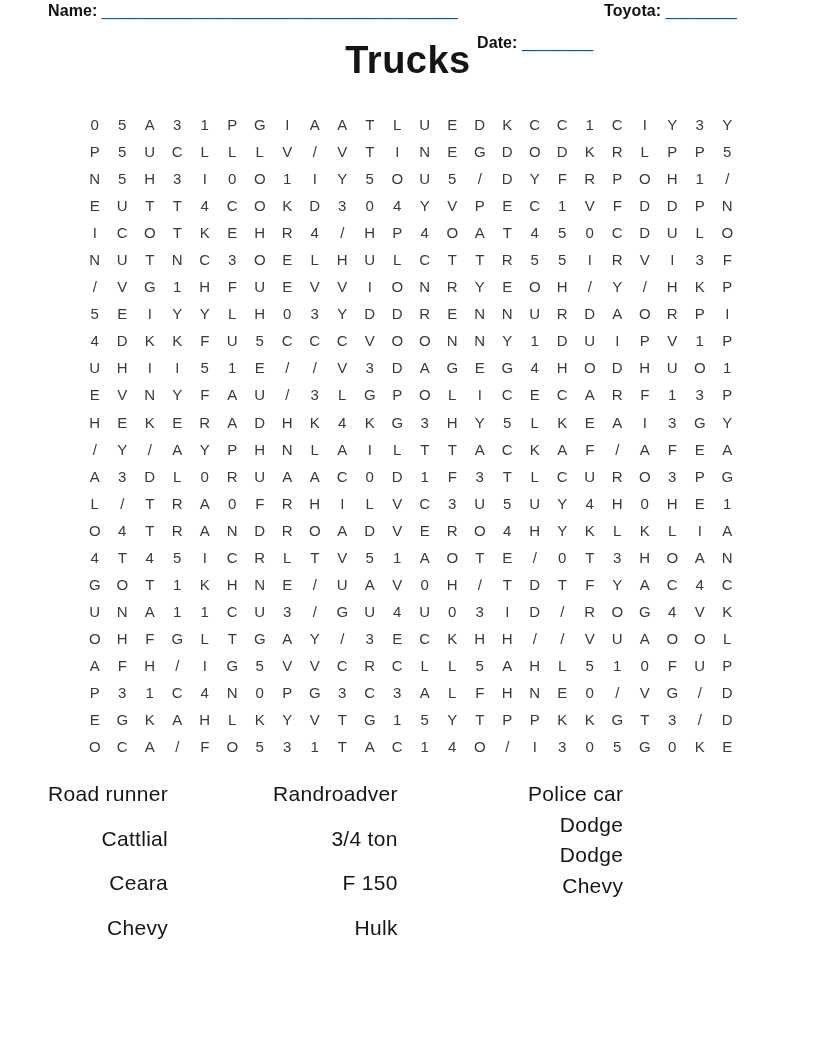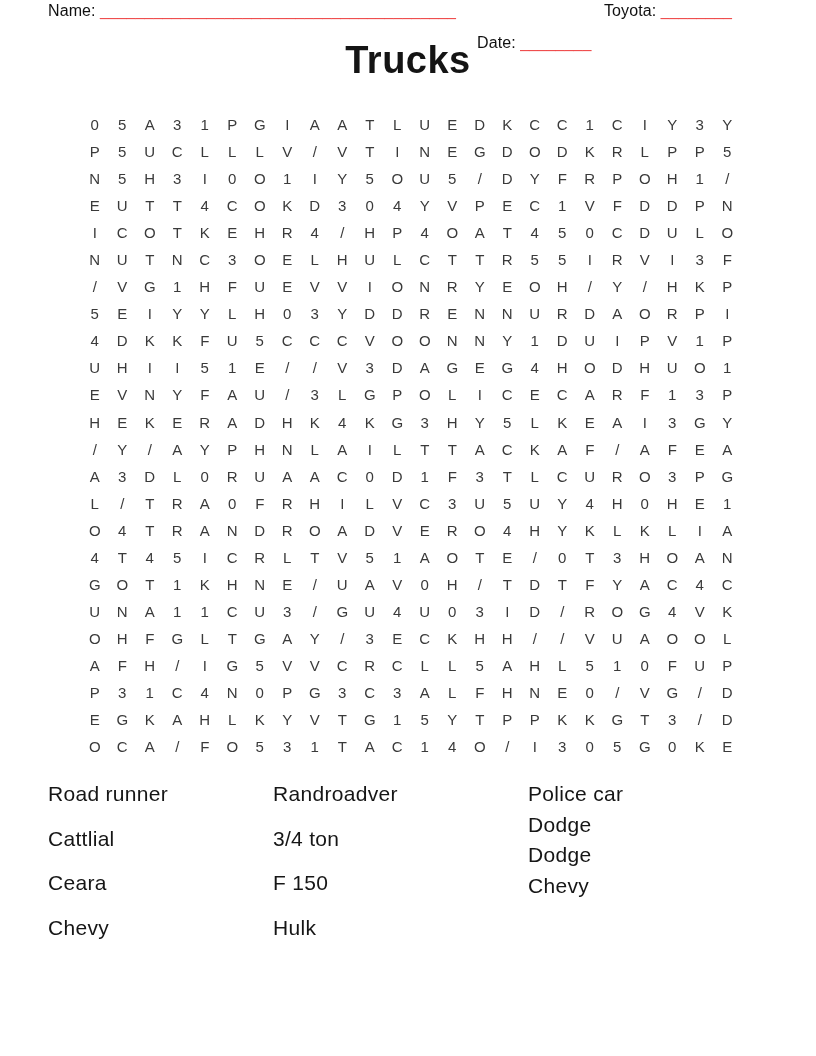--- a/index.html
+++ b/index.html
@@ -17,22 +17,22 @@
   }
 
   
   .field {
     position: absolute;
     top: 2px;
     font-size: 16px;
     color: #111111;
     white-space: nowrap;
   }
-  .field .label { letter-spacing: 0.1px; }
-  .field .line  { letter-spacing: 0; color: #ef4444; }
+  .field .label { letter-spacing: 0.1px; font-weight: bold; }
+  .field .line  { letter-spacing: 0; color: #0c4a6e; }
   .name-field   { left: 48px; }
   .date-field   { left: 477px; margin-top: 32px; }
   .period-field { left: 604px; }
 
   
   .title {
     position: absolute;
     top: 31px; left: 0;
     width: 100%;
     text-align: center;
@@ -65,20 +65,21 @@
     position: absolute;
     left: 48px; top: 783px;
     width: 720px;
   }
   .wcol {
     position: absolute;
     top: 0;
     display: flex;
     flex-direction: column;
     gap: 22px;
+    align-items: flex-end;
   }
   .wcol-1 { left: 0; }
   .wcol-2 { left: 225px; }
   .wcol-3 { left: 480px; gap: 8px; }
   .word {
     font-size: 21px;
     line-height: 22.5px;
     letter-spacing: 0.3px;
     color: #161616;
     white-space: nowrap;

